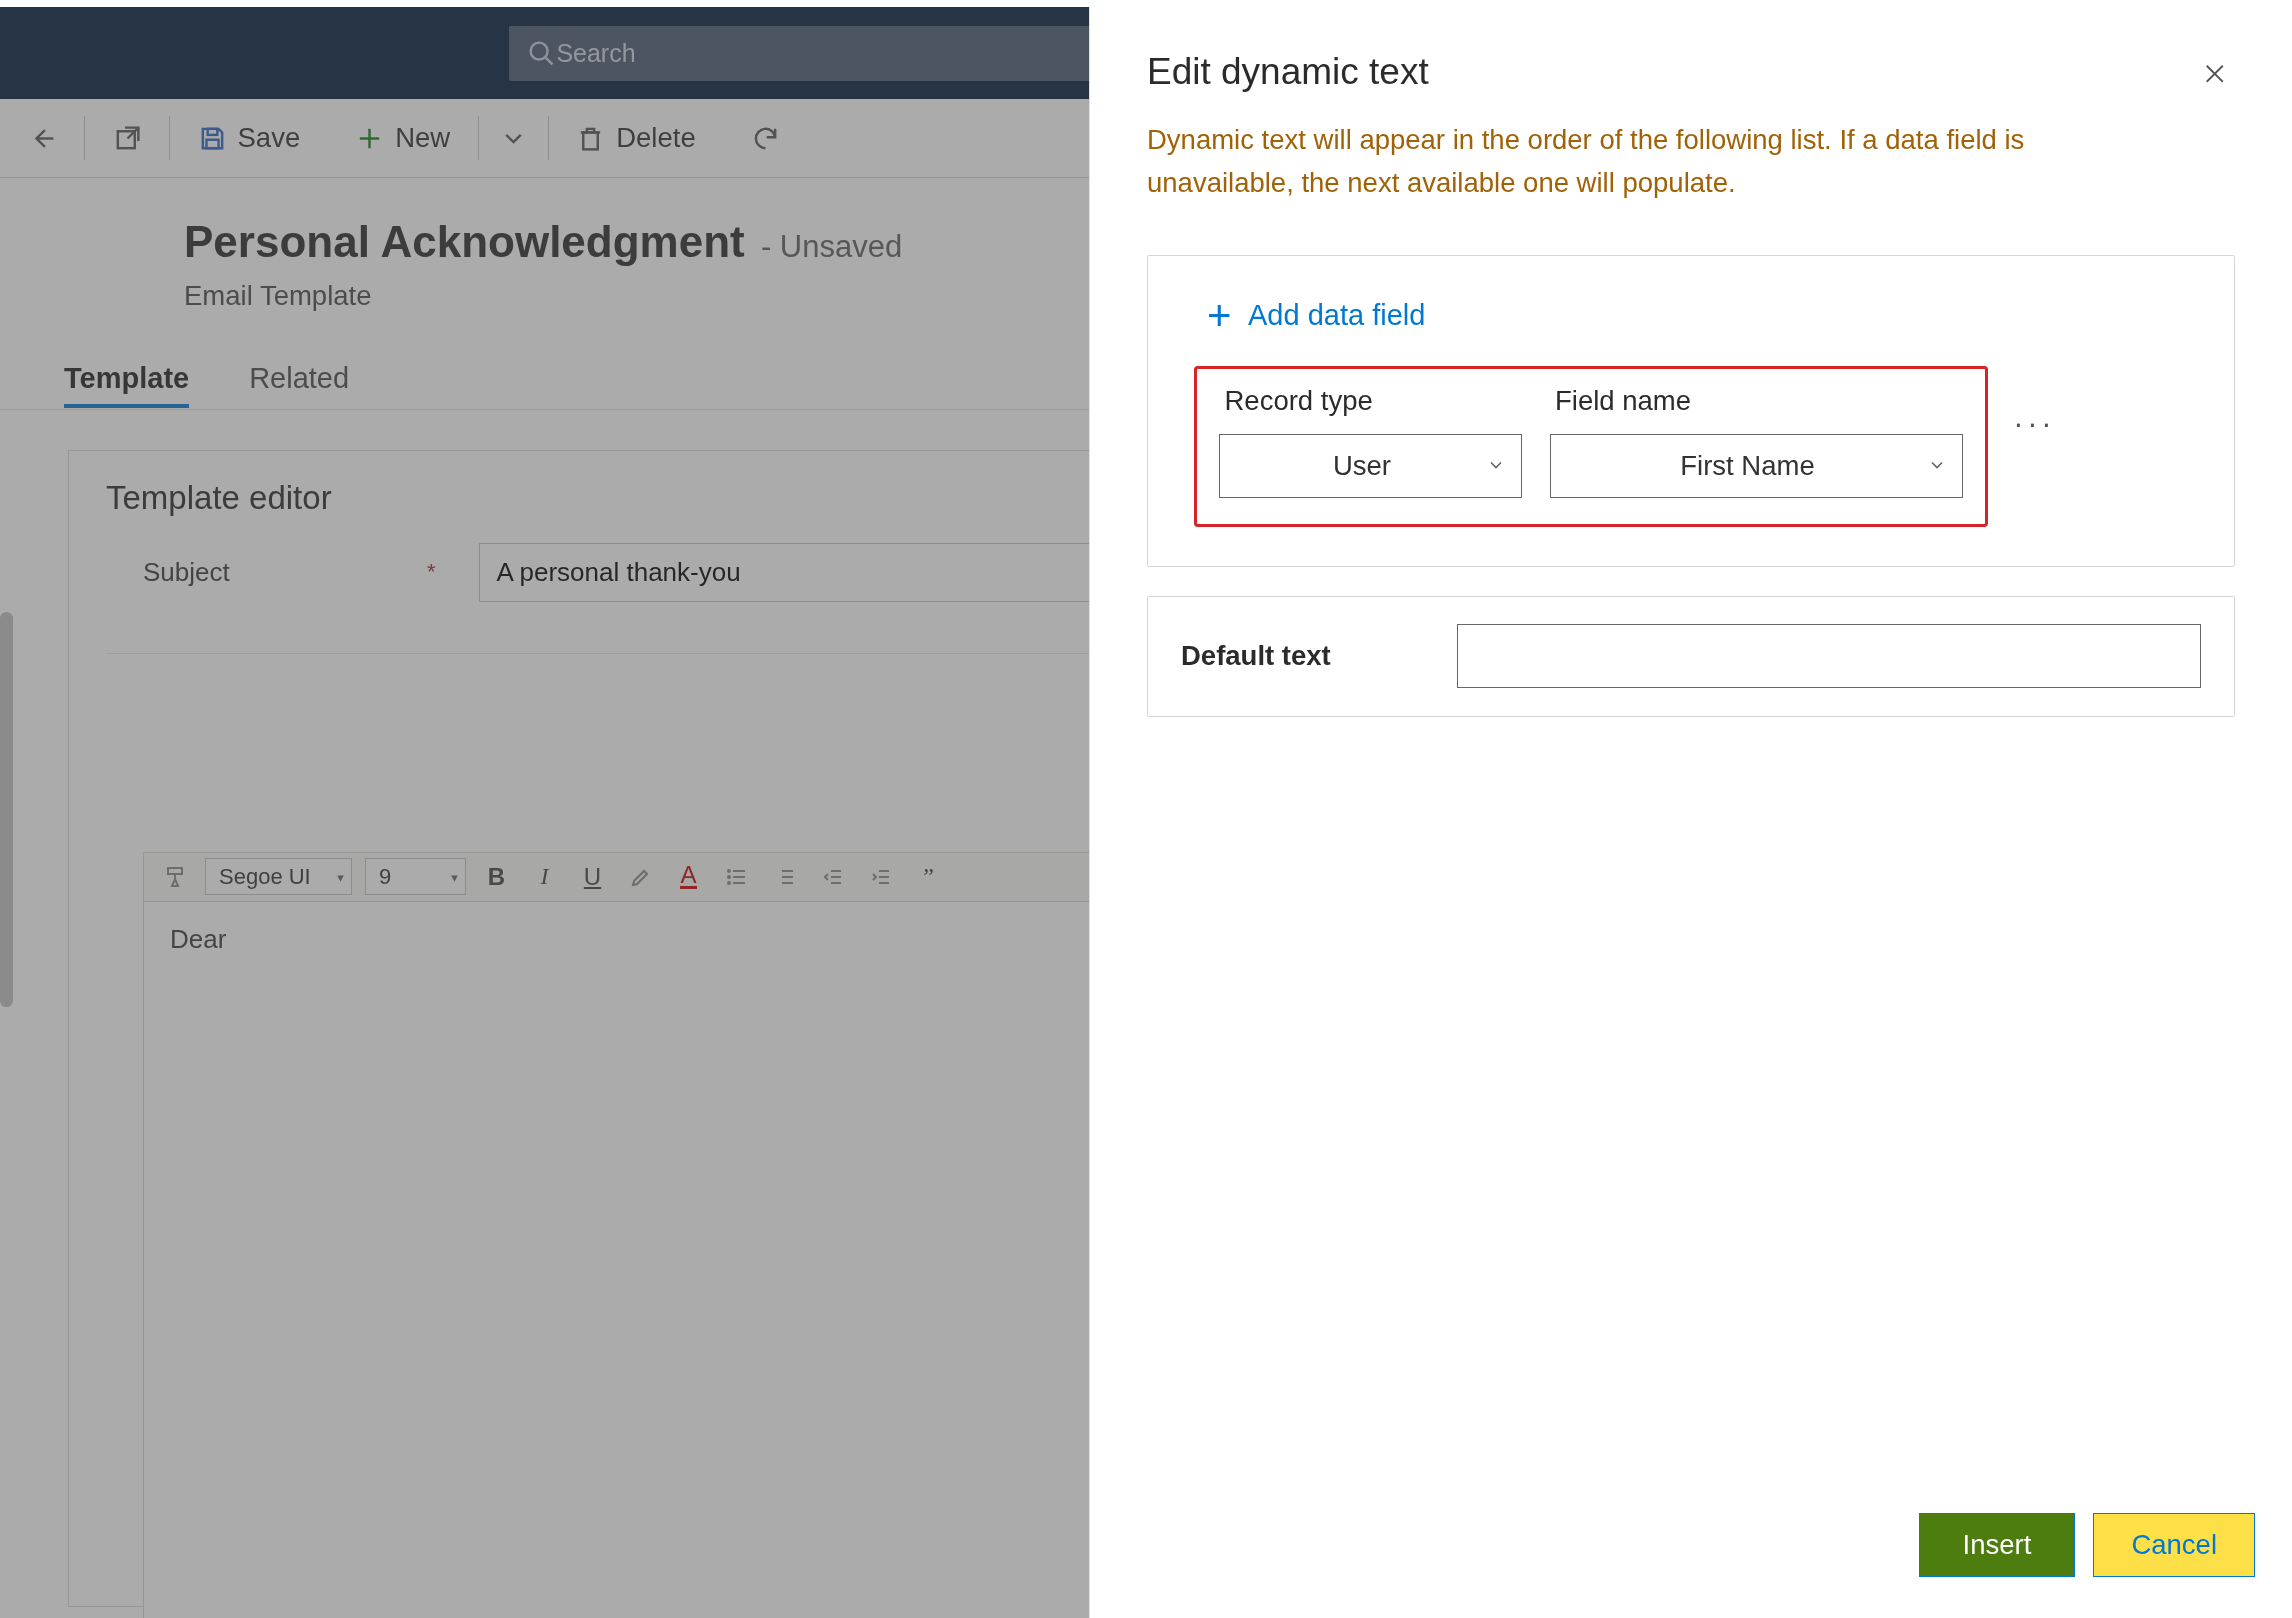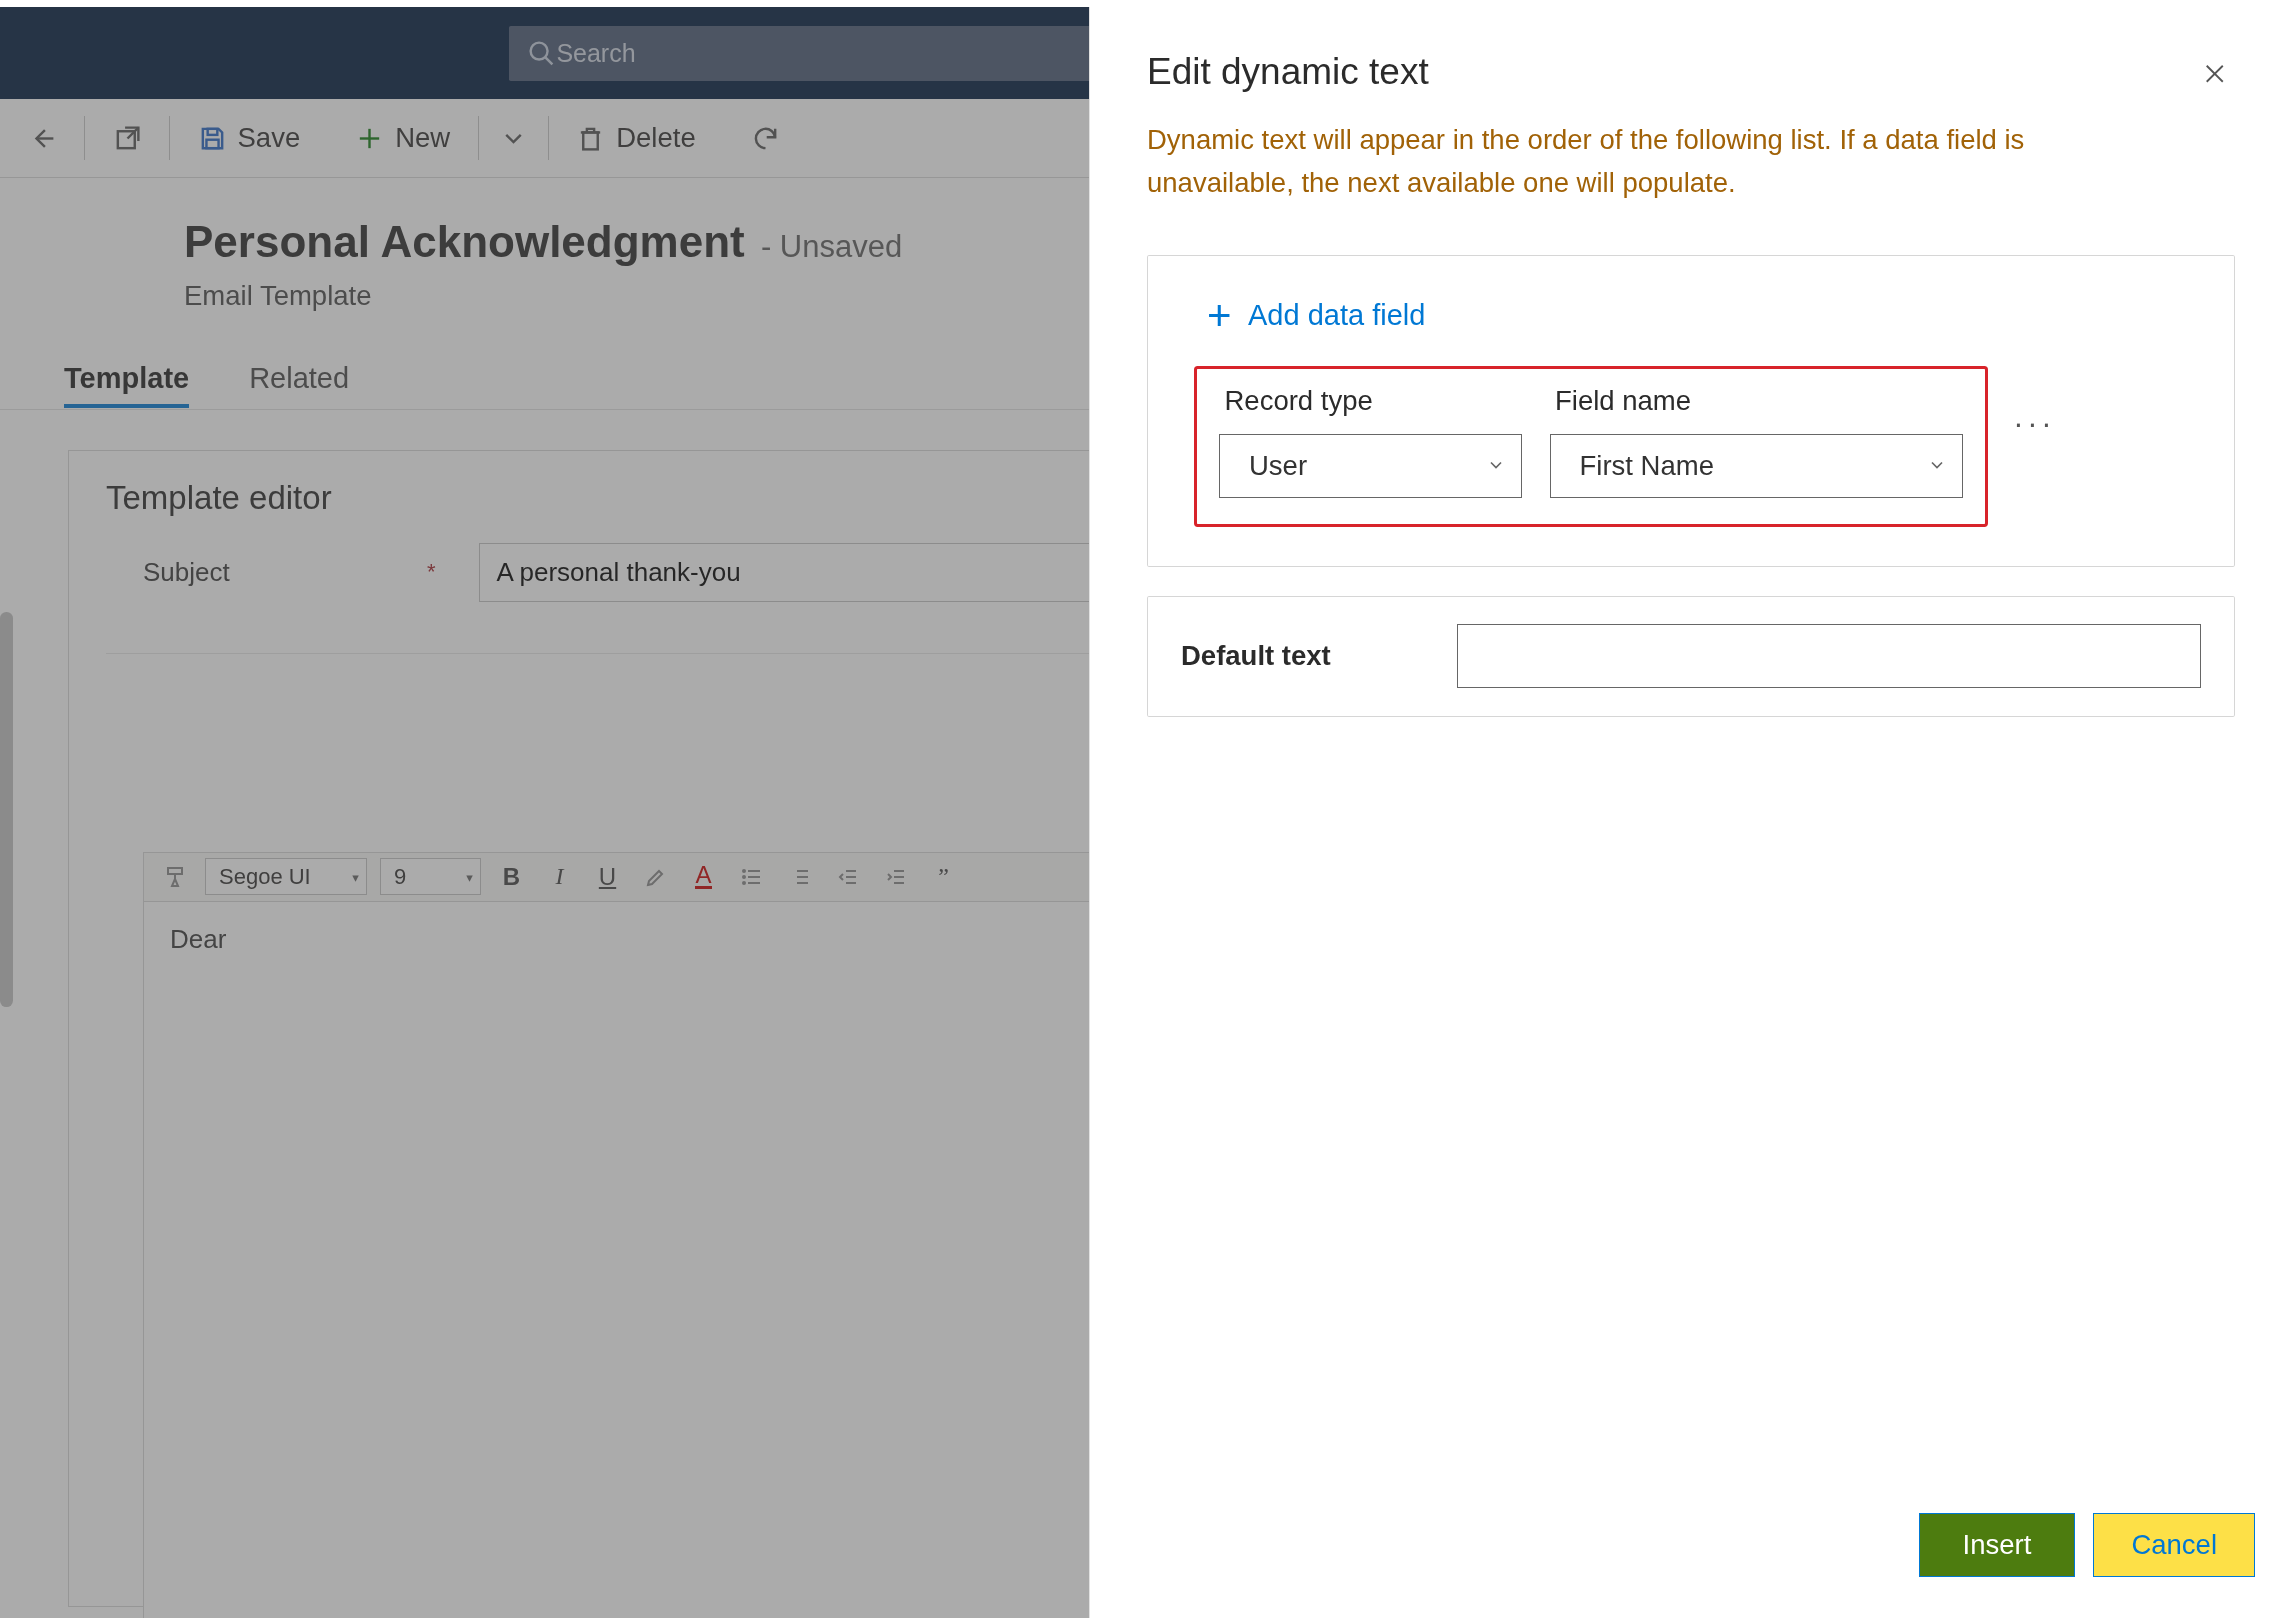--- a/index.html
+++ b/index.html
@@ -319,20 +319,21 @@
     width: 303px;
     height: 64px;
     border: 1.8px solid #666;
     padding: 0 46px 0 29px;
     font-size: 27.5px;
     color: #333;
     background: #fff;
     position: relative;
     display: flex;
     align-items: center;
+    justify-content: center;
   }
   .dd.wide { width: 413px; }
   .dd .caret {
     position: absolute;
     right: 14.7px; top: 50%;
     transform: translateY(-50%);
   }
   .caret svg {
     width: 20px; height: 20px;
     stroke: #666; fill: none; stroke-width: 2;
@@ -499,21 +500,21 @@
     <hr class="hr-faint">
 
     <div class="rt-editor">
       <div class="rt-toolbar">
         <div class="rt-tool">
           <svg viewBox="0 0 24 24" width="24" height="24" fill="none" stroke="#888" stroke-width="2">
             <rect x="5" y="3" width="14" height="6"></rect>
               <path d="M12 9v5l-3 7h6l-3-7"></path>
           </svg>
         </div>
-        <div class="rt-dd" style="width:162px;">
+        <div class="rt-dd" style="width:147px;">
           <span>Segoe UI</span>
           <span class="caret">▾</span>
         </div>
         <div class="rt-dd" style="width:101px;">
           <span>9</span>
           <span class="caret">▾</span>
         </div>
         <div class="rt-tool" style="font-weight:700;">B</div>
         <div class="rt-tool" style="font-style:italic;font-family:serif;">I</div>
         <div class="rt-tool" style="text-decoration:underline;">U</div>

